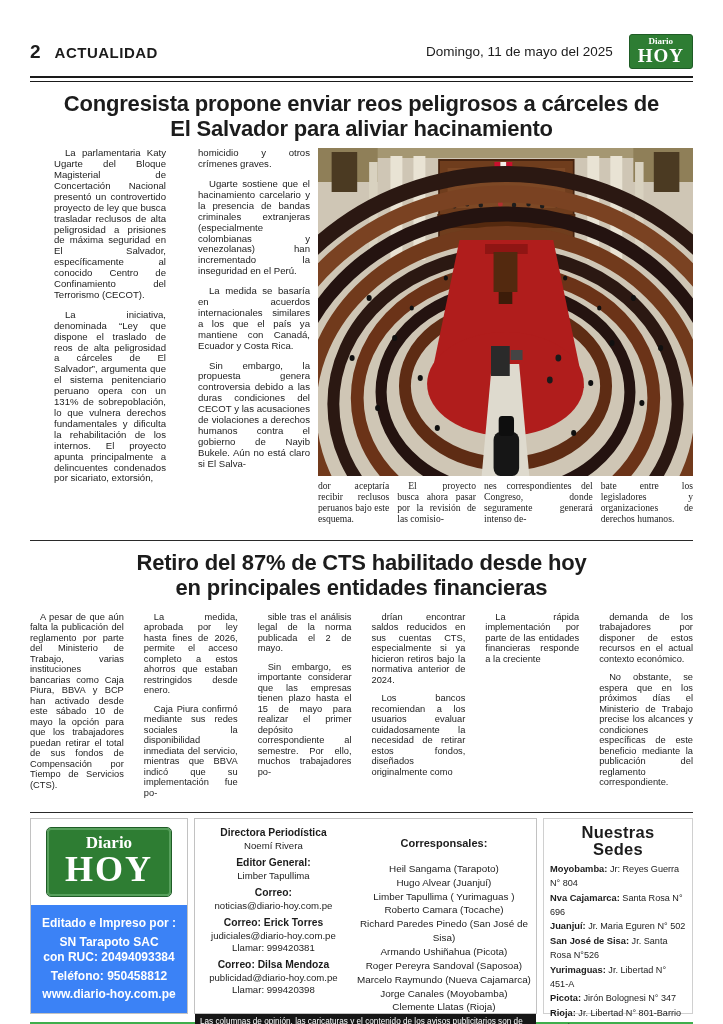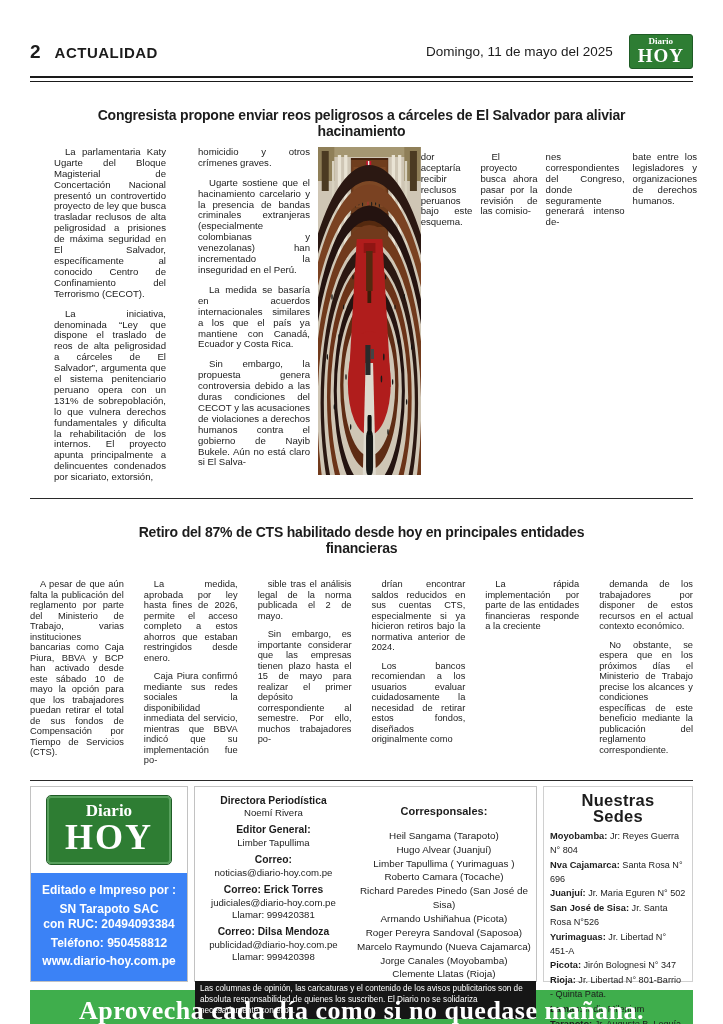--- a/index.html
+++ b/index.html
@@ -14,36 +14,36 @@
   .pg-num{font-size:19px;font-weight:bold;}
   .section{font-size:15px;font-weight:bold;letter-spacing:.5px;}
   .hdr-date{margin-left:auto;font-size:13.5px;margin-right:16px;}
   .logo-sm{background:#2e7d33;border:1px solid #1f5c26;border-radius:3px;
     color:#fff;text-align:center;padding:2px 8px 3px;line-height:1;}
   .logo-sm .lt{font-family:"Liberation Serif",serif;font-weight:bold;font-size:9px;}
   .logo-sm .lm{font-family:"Liberation Serif",serif;font-weight:bold;font-size:19px;letter-spacing:1px;}
   .dbl-rule{height:3px;border-top:2.5px solid #1a1a1a;border-bottom:1.5px solid #1a1a1a;margin-top:7px;}
   .thin-rule{border-top:1.5px solid #2a2a2a;margin:6px 0 2px;}
   
-  .headline{font-size:14px;font-weight:bold;text-align:center;line-height:1.14;
-    margin:26px auto 7px;width:90%;letter-spacing:-.2px;}
+  .headline{font-size:22px;font-weight:bold;text-align:center;line-height:1.14;
+    margin:9px auto 7px;width:90%;letter-spacing:-.2px;}
   
   .bt{font-size:9.6px;line-height:10.9px;text-align:justify;margin:0 0 9px;text-indent:11px;}
   .noind{text-indent:0;}
   .mb0{margin-bottom:0;}
   
   .a1-body{display:flex;gap:8px;margin-top:4px;}
   .a1-col{width:112px;flex:none;margin-left:24px;}
-  .a1-right{flex:1;display:flex;min-width:0;}
+  .a1-right{flex:1;display:flex;flex-direction:column;min-width:0;font-family:Liberation Serif, serif;}
   .photo{height:328px;background:#cfc6b5;overflow:hidden;}
   .photo svg{display:block;width:100%;height:100%;}
   .a1-bottom{display:flex;gap:8px;margin-top:5px;}
   .a1-b1{flex:0 0 19%;} .a1-b2{flex:0 0 21%;} .a1-b3{flex:0 0 29%;} .a1-b4{flex:1;}
   
-  .a2-cols{display:flex;gap:20px;margin-top:22px;min-height:158px;}
+  .a2-cols{display:flex;gap:20px;margin-top:12px;min-height:158px;}
   .a2-col{flex:1;min-width:0;}
   .a2-col .bt{font-size:9.3px;line-height:10.5px;margin-bottom:8px;text-indent:10px;}
   
   .footer{display:flex;gap:6px;margin-top:5px;height:196px;}
   .f-left{width:158px;flex:none;border:1px solid #c2c2c2;display:flex;flex-direction:column;box-sizing:border-box;}
   .f-logo-wrap{padding:9px 10px;display:flex;justify-content:center;}
   .logo-box{background:#2e7d33;border:2px solid #57a05c;outline:1px solid #1f5c26;border-radius:4px;
     color:#fff;text-align:center;padding:4px 16px 7px;line-height:1;}
   .logo-box .lt{font-family:"Liberation Serif",serif;font-weight:bold;font-size:17px;}
   .logo-box .lm{font-family:"Liberation Serif",serif;font-weight:bold;font-size:36px;letter-spacing:2px;}

